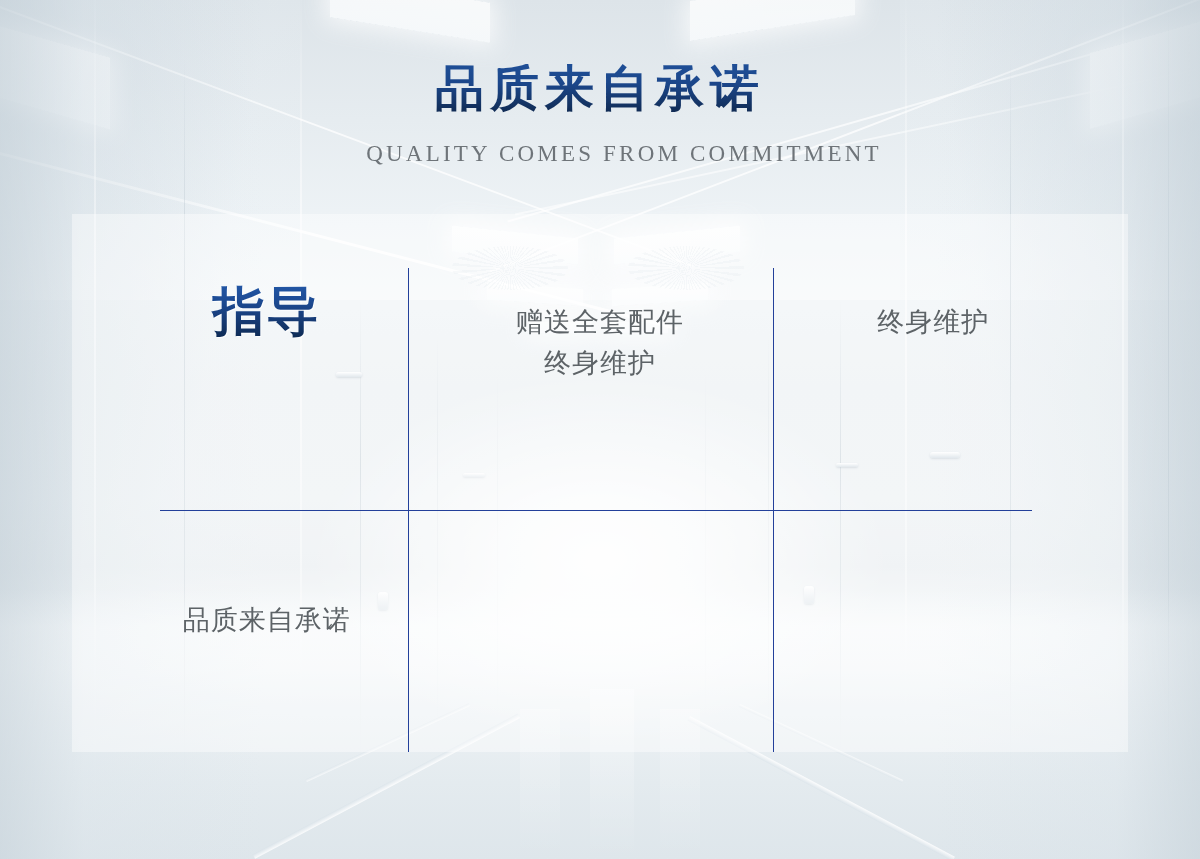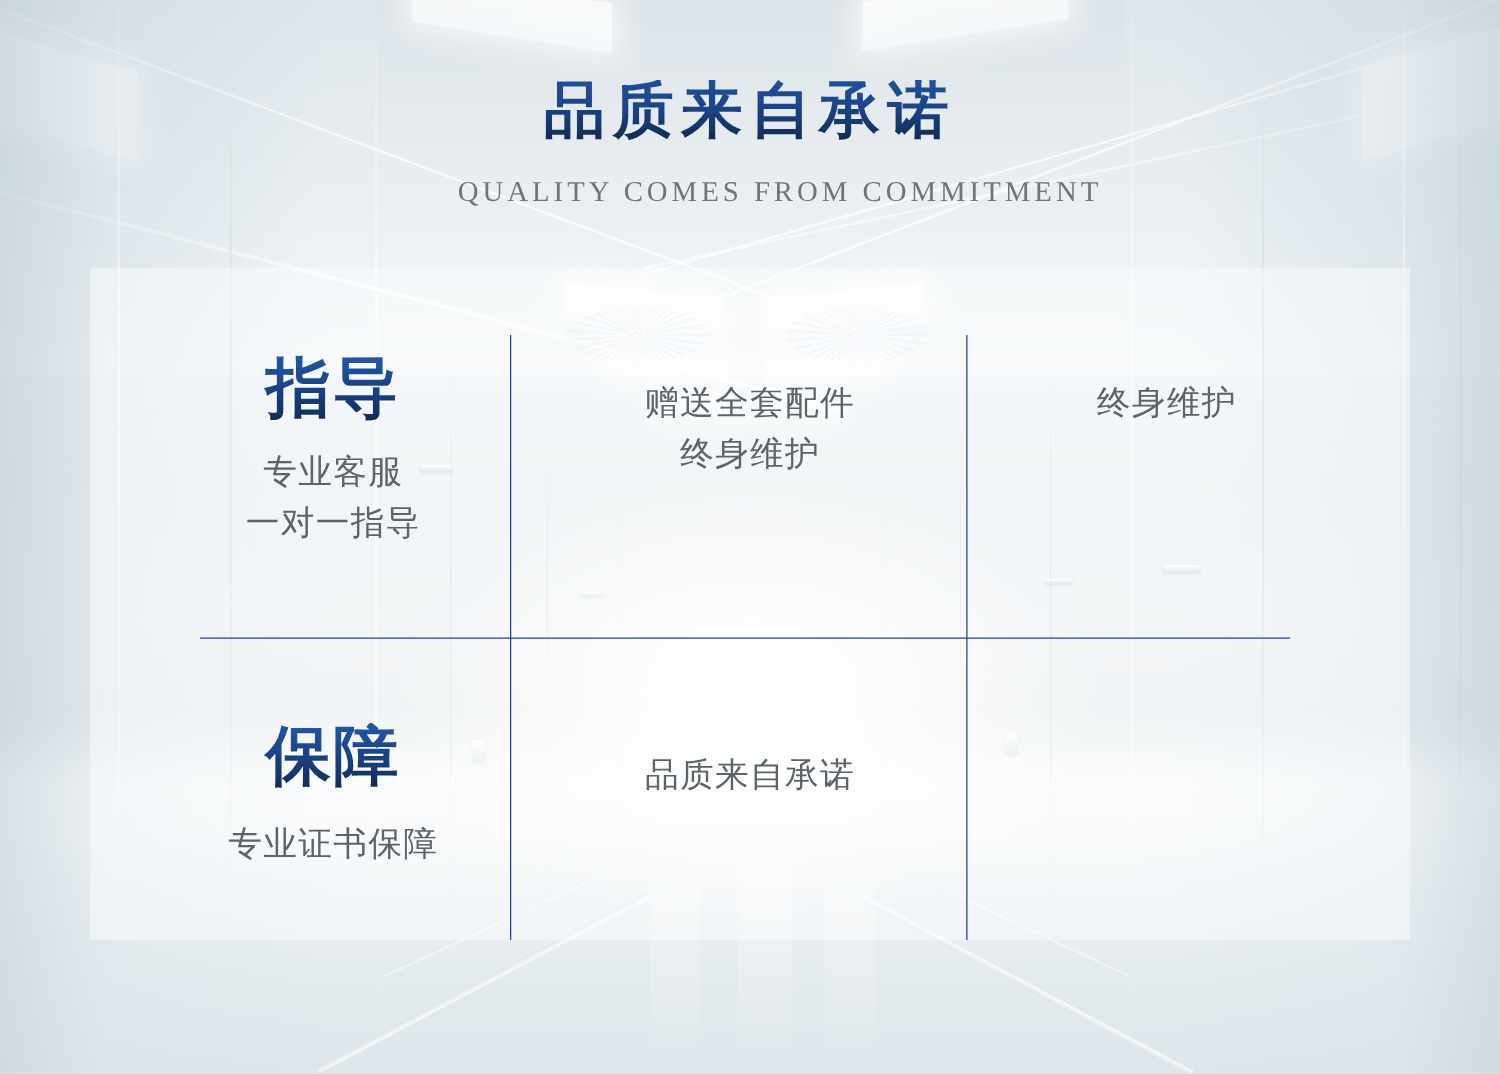--- a/index.html
+++ b/index.html
@@ -303,51 +303,43 @@
 
   <div class="divider" id="div-v1"></div>
   <div class="divider" id="div-v2"></div>
   <div class="divider" id="div-h1"></div>
 
   <div id="grid">
 
     <div class="cell row-1">
       <div class="cell-inner">
         <div class="cell-title">指导</div>
-        <div class="cell-body">专业客服
-一对一指导</div>
       </div>
     </div>
 
     <div class="cell row-1">
       <div class="cell-inner">
         <div class="cell-body">赠送全套配件
 终身维护</div>
       </div>
     </div>
 
     <div class="cell row-1">
       <div class="cell-inner">
         <div class="cell-body">终身维护</div>
       </div>
     </div>
 
+
     <div class="cell row-2">
       <div class="cell-inner">
-        <div class="cell-title">保障</div>
-        <div class="cell-body">专业证书保障</div>
+        <div class="cell-body">品质来自承诺</div>
       </div>
     </div>
 
     <div class="cell row-2">
       <div class="cell-inner">
-        <div class="cell-body">品质来自承诺</div>
-      </div>
-    </div>
-
-    <div class="cell row-2">
-      <div class="cell-inner">
       </div>
     </div>
 
   </div>
 
 </div>
 
 </body></html>

